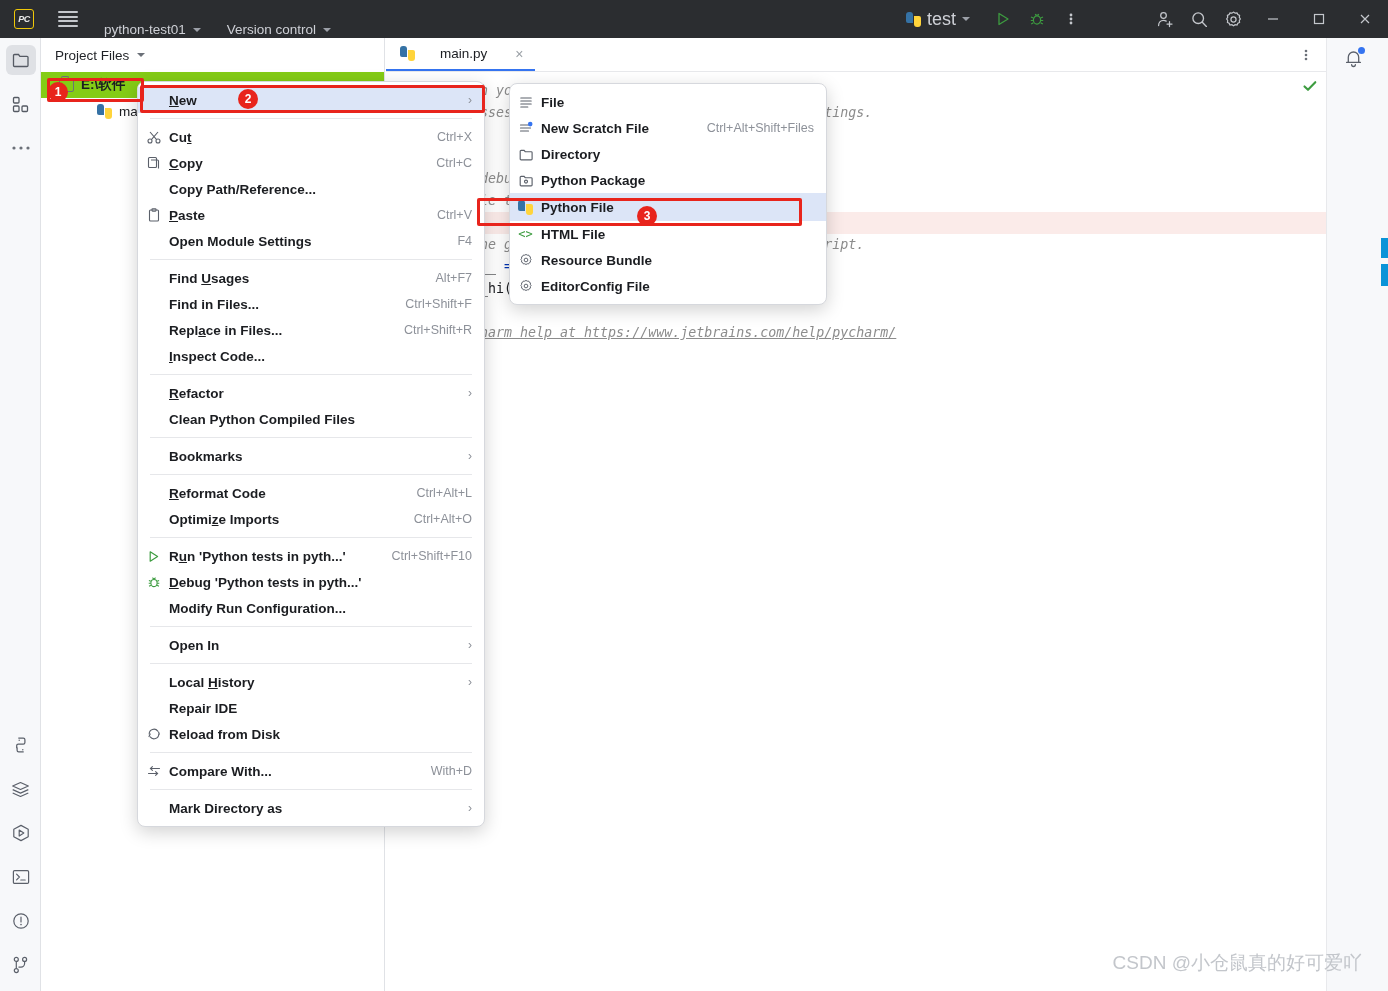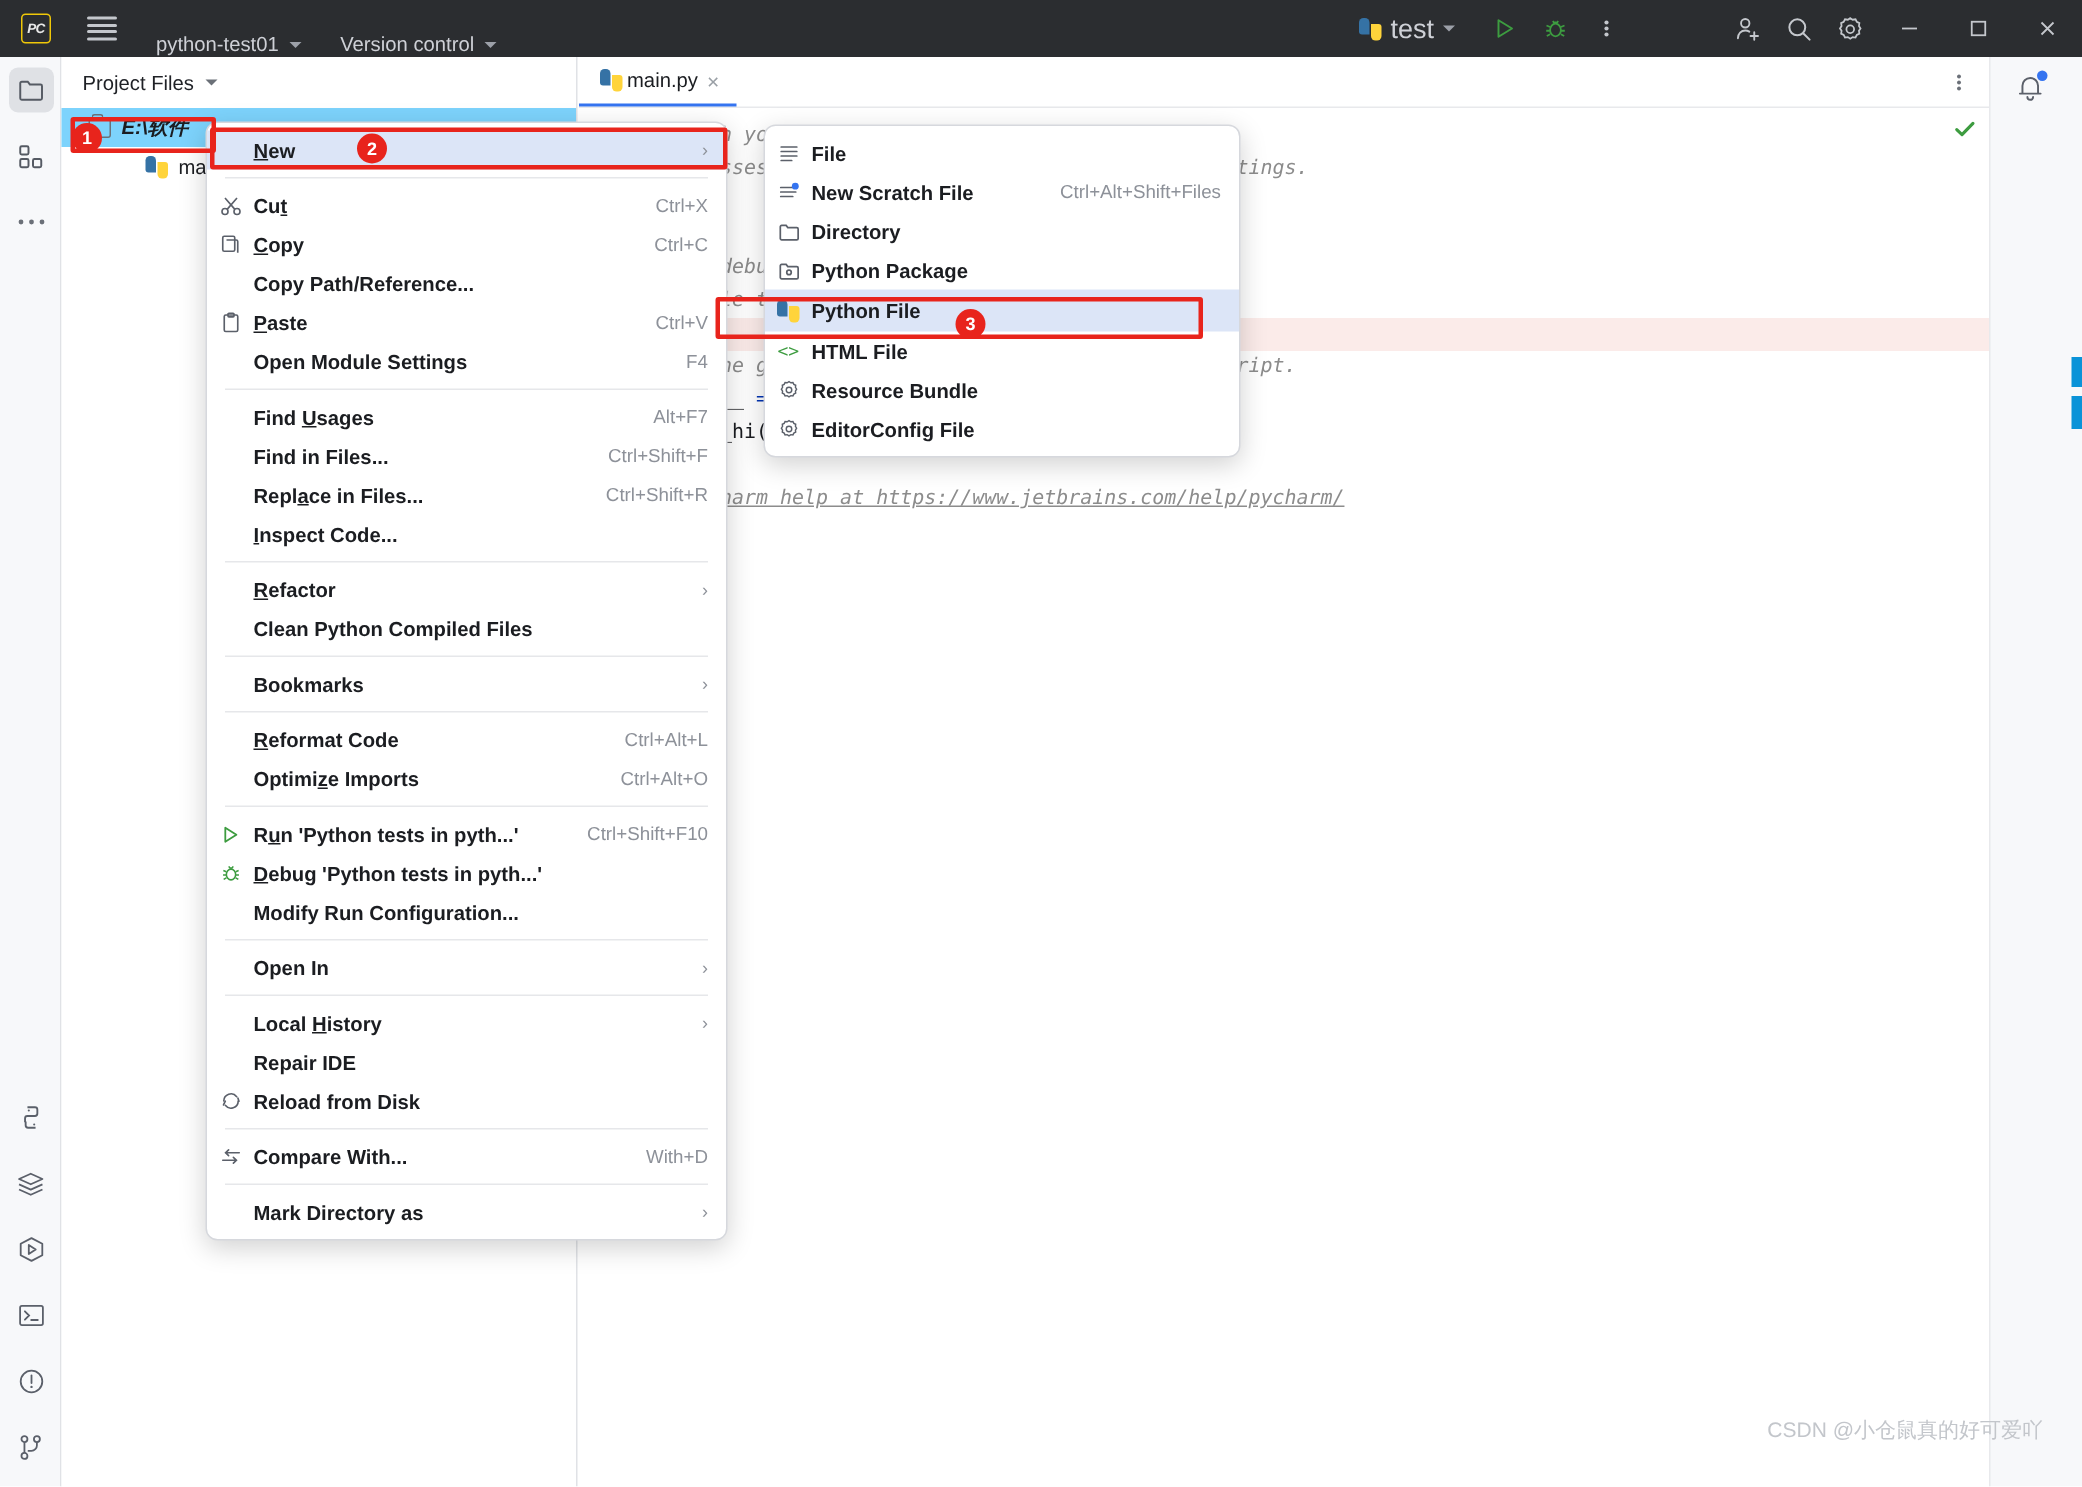--- a/index.html
+++ b/index.html
@@ -62,29 +62,29 @@
     position: absolute; left: 41px; top: 38px; width: 344px; height: 953px;
     background: #ffffff; border-right: 1px solid #e0e2e6;
   }
   .proj-head {
     height: 34px; display: flex; align-items: center; padding-left: 14px;
     font-size: 13.5px; color: #1f2126; gap: 8px;
   }
   .caret-d2 { width: 0; height: 0; border-left: 4px solid transparent;
     border-right: 4px solid transparent; border-top: 4.5px solid #6b7078; }
   .tree-row { height: 26px; display: flex; align-items: center; font-size: 13.5px; color: #1b1d21; }
-  .tree-row.sel { background: #7dd3fc; font-style: italic; }
+  .tree-row.sel { background: #84cc16; }
   .folder-ico { width: 15px; height: 13px; border: 1.4px solid #6b7078; border-radius: 2px; position: relative; }
   .folder-ico::before { content:""; position:absolute; left: 1px; top: -4px; width: 6px; height: 3px;
     border: 1.4px solid #6b7078; border-bottom: none; border-radius: 2px 2px 0 0; }
 
   
   .editor-wrap { position: absolute; left: 386px; top: 38px; right: 0; bottom: 0; background: #ffffff; }
   .tabbar { height: 34px; border-bottom: 1px solid #e8e9ec; display: flex; align-items: stretch; position: relative; background:#ffffff;}
-  .tab { display: flex; align-items: center; gap: 3px; padding: 0 12px 0 14px;
+  .tab { display: flex; align-items: center; gap: 25px; padding: 0 12px 0 14px;
     font-size: 13.5px; color: #1b1d21; border-bottom: 2px solid #3574f0; cursor: pointer; }
   .tab .x { color: #9aa0a6; font-size: 14px; margin-left: 3px; }
   .tab-kebab { position: absolute; right: 70px; top: 0; height: 34px; width: 24px;
     display: flex; align-items: center; justify-content: center; cursor: pointer; }
 
   .rightbar {
     position: absolute; right: 0; top: 0; width: 62px; bottom: 0;
     background: #f7f8fa; border-left: 1px solid #e8e9ec;
   }
   .bell { position: absolute; left: 16px; top: 10px; cursor: pointer; }
@@ -136,22 +136,22 @@
 
   
   .redbox { position: absolute; border: 3px solid #e8241c; z-index: 60; pointer-events: none; border-radius: 2px; }
   .badge {
     position: absolute; width: 20px; height: 20px; border-radius: 50%;
     background: #e8241c; color: #fff; font-size: 12px; font-weight: bold;
     display: flex; align-items: center; justify-content: center; z-index: 70;
   }
 
   .watermark {
-    position: absolute; right: 26px; bottom: 28px;
-    color: #c3c6cb; font-size: 14px; z-index: 80;
+    position: absolute; right: 26px; bottom: 15px;
+    color: #c3c6cb; font-size: 19px; z-index: 80;
   }
 </style>
 </head>
 <body>
 
 <div id="app">
 
   <div class="titlebar">
     <div class="tb-logo">PC</div>
     <div class="tb-burger">

